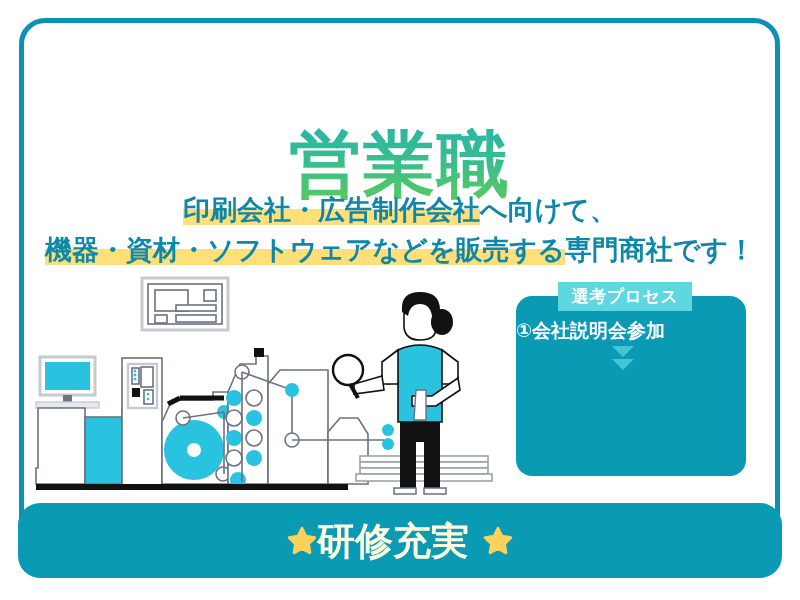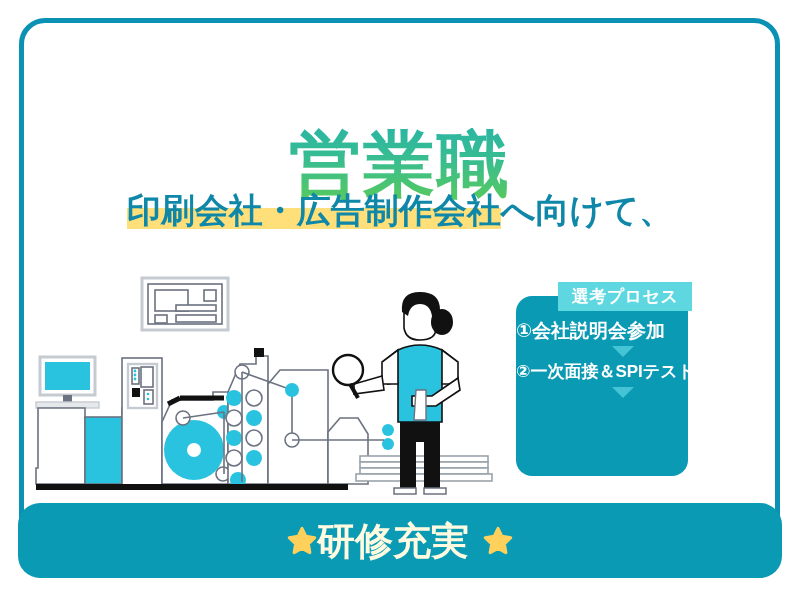--- a/index.html
+++ b/index.html
@@ -38,35 +38,35 @@
     color:transparent;
     -webkit-text-fill-color:transparent;
   }
 
   
   .subtitle {
     position:absolute; left:0; top:190px; width:800px;
     text-align:center;
     color:#0f87a8;
     font-weight:bold;
-    font-size:34px;
+    font-size:27px;
     line-height:40px;
     letter-spacing:0px;
   }
   .subtitle .line { display:block; white-space:nowrap; }
   .hl {
     background:linear-gradient(180deg,rgba(0,0,0,0) 0%,rgba(0,0,0,0) 45%,#ffdf7a 45%,#ffdf7a 100%);
   }
 
   
   .illo { position:absolute; left:28px; top:272px; width:470px; height:228px; }
 
   
   .process {
-    position:absolute; left:516px; top:296px; width:172px; height:180px;
+    position:absolute; left:516px; top:296px; width:230px; height:180px;
     background:#0b9ab4;
     border-radius:16px;
   }
   .process-title {
     position:absolute; left:42px; top:-14px;
     width:134px; height:29px;
     background:#5fd7e0;
     color:#ffffff;
     font-size:17px; font-weight:bold;
     line-height:29px; text-align:center;
@@ -109,20 +109,21 @@
 <div id="poster">
 
   <div class="frame"></div>
 
   <div class="headline-wrap">
     <span class="headline">営業職</span>
   </div>
 
   <div class="subtitle">
     <span class="line"><span class="hl">印刷会社・広告制作会社</span><span>へ向けて、</span></span>
+    <span class="line"><span class="hl">機器・資材・ソフトウェアなどを販売する</span><span>専門商社です！</span></span>
   </div>
 
   <div class="illo">
     <svg viewBox="0 0 470 228" width="470" height="228">
       <g fill="none" stroke="#6b7280" stroke-width="1.6">
 
         <g>
           <rect x="114" y="6" width="86" height="52" fill="#fff" stroke="#c6cbd1" stroke-width="3"></rect>
           <rect x="120" y="12" width="74" height="40" fill="#fff" stroke="#6b7280"></rect>
           <rect x="127" y="18" width="33" height="21" fill="#fff"></rect>
@@ -231,21 +232,20 @@
         <path d="M388 118 L398 118 L398 148 L386 148 Z" fill="#fff" stroke="#6b7280" stroke-width="1.4"></path>
       </g>
     </svg>
   </div>
 
   <div class="process">
     <div class="process-title">選考プロセス</div>
     <div class="steps">
       <div class="step">①会社説明会参加</div>
       <div class="arrow"></div>
-      <div class="step small">②一次面接＆SPIテスト</div>
       <div class="arrow"></div>
     </div>
   </div>
 
   <div class="banner">
     <div class="banner-inner">
       <svg class="b-star" viewBox="0 0 32 32">
         <path d="M16 2.5 L20.2 11 L29.6 12.4 L22.8 19 L24.4 28.4 L16 24 L7.6 28.4 L9.2 19 L2.4 12.4 L11.8 11 Z" fill="#ffd15c" stroke="#ffd15c" stroke-width="3.2" stroke-linejoin="round"></path>
       </svg>
       <span class="b-text">研修充実</span>

